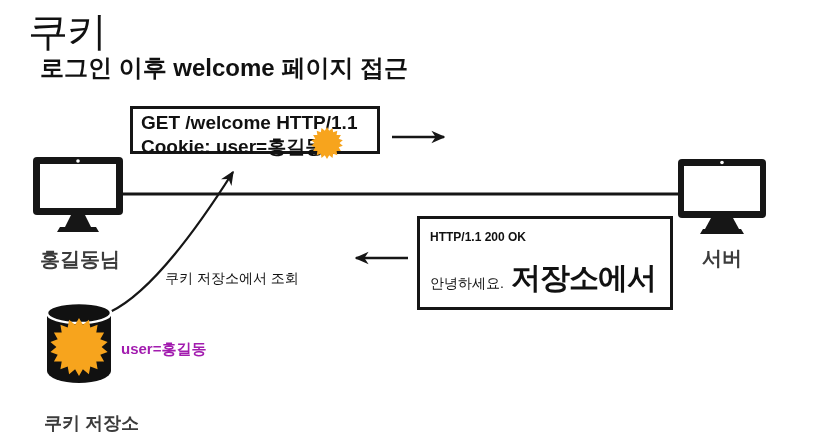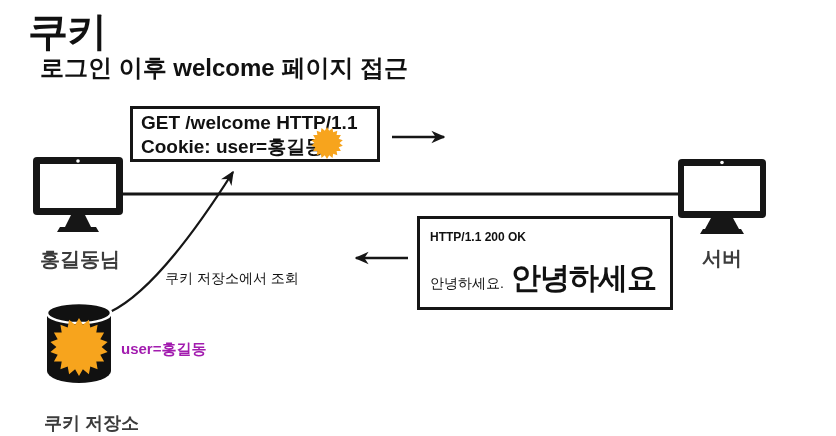--- a/index.html
+++ b/index.html
@@ -1,23 +1,23 @@
 <!DOCTYPE html>
 <html><head>
 <meta charset="utf-8">
 <style>
   html,body{margin:0;padding:0;background:#ffffff;}
   body{font-family:"Liberation Sans","DejaVu Sans",sans-serif;color:#111;}
   .stage{position:relative;width:836px;height:436px;background:#fff;overflow:hidden;}
 
-  .title{position:absolute;left:28px;top:4px;font-size:40px;font-weight:700;letter-spacing:-1px;}
+  .title{position:absolute;left:28px;top:4px;font-size:40px;font-weight:400;letter-spacing:-1px;}
   .subtitle{position:absolute;left:40px;top:52px;font-size:24px;font-weight:700;}
 
   .msg-box{position:absolute;background:#fff;border:3px solid #161616;box-sizing:border-box;z-index:2;}
-  .req-box{left:130px;top:106px;width:250px;height:56px;padding:2px 8px;}
+  .req-box{left:130px;top:106px;width:250px;height:48px;padding:2px 8px;}
   .req-box .line{font-size:19px;font-weight:700;line-height:24px;white-space:nowrap;}
   .res-box{left:417px;top:216px;width:256px;height:94px;padding:6px 10px;}
   .res-box .line1{font-size:12px;font-weight:700;line-height:24px;}
   .res-greeting{position:absolute;left:10px;bottom:8px;display:flex;align-items:baseline;white-space:nowrap;}
   .res-greeting .prefix{font-size:14px;font-weight:400;}
   .res-greeting .name{font-size:30px;font-weight:900;margin-left:7px;letter-spacing:-1px;}
 
   .node-label{position:absolute;font-weight:700;color:#3C3C3C;}
   .browser-label{left:40px;top:246px;font-size:20px;}
   .server-label{left:702px;top:245px;font-size:20px;}
@@ -38,21 +38,21 @@
 
   <div class="msg-box req-box">
     <div class="line">GET /welcome HTTP/1.1</div>
     <div class="line">Cookie: user=홍길동</div>
   </div>
 
   <div class="msg-box res-box">
     <div class="line1">HTTP/1.1 200 OK</div>
     <div class="res-greeting">
       <span class="prefix">안녕하세요.</span>
-      <span class="name">안녕하세요</span>
+      <span class="name">저장소에서</span>
     </div>
   </div>
 
   <div class="node-label browser-label">홍길동님</div>
   <div class="node-label server-label">서버</div>
   <div class="node-label store-label">쿠키 저장소</div>
   <div class="cookie-value">user=홍길동</div>
   <div class="lookup-note">쿠키 저장소에서 조회</div>
 
   <svg class="overlay" width="836" height="436" viewBox="0 0 836 436">

